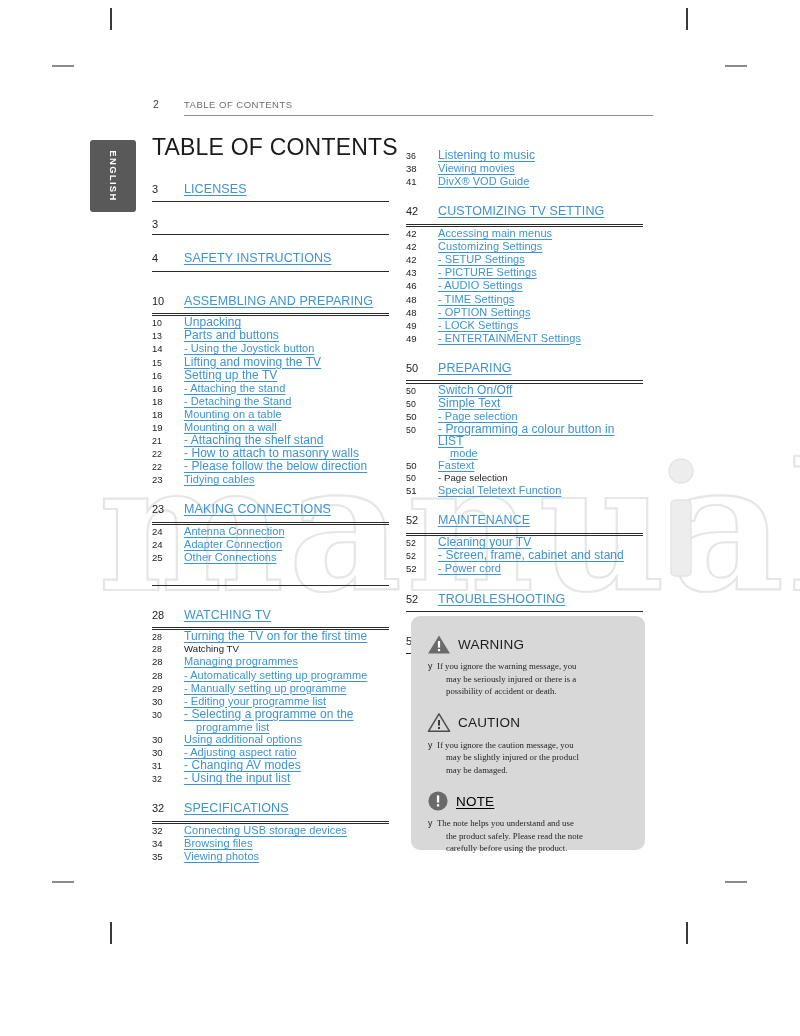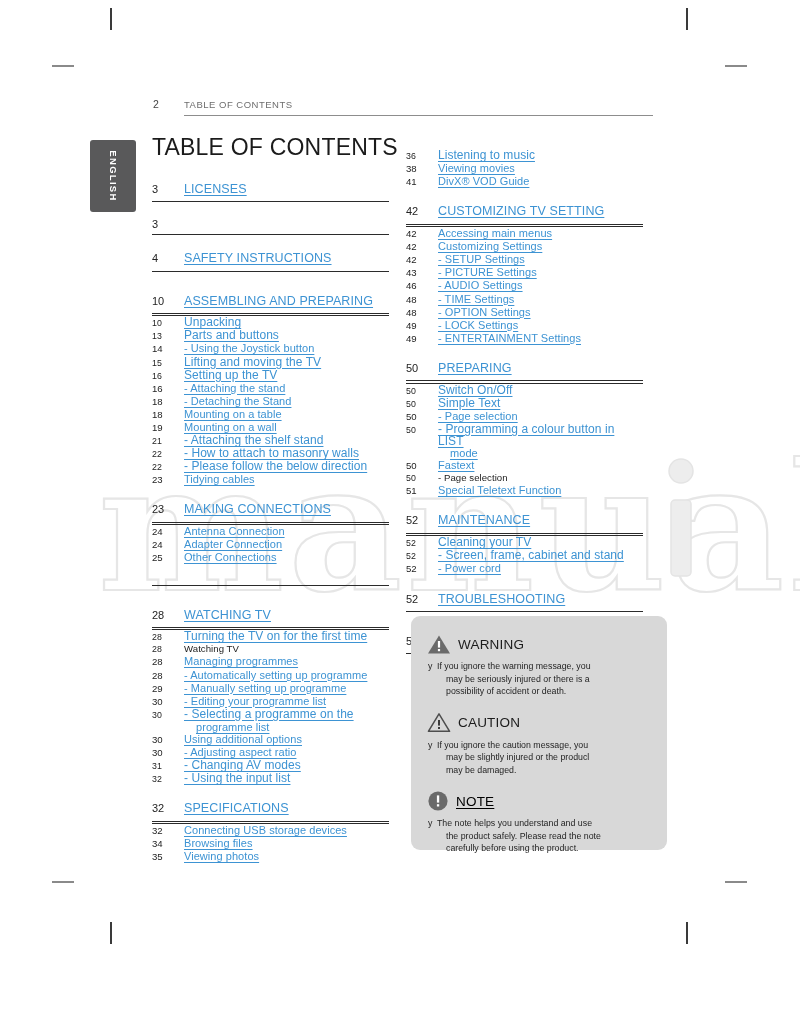--- a/index.html
+++ b/index.html
@@ -172,21 +172,21 @@
     font-size: 9.6px;
   }
   .toc-minor .txt.indent { padding-left: 12px; }
   .gap-md { height: 16px; }
   .gap-lg { height: 22px; }
 
   
   #notice-box {
     position: absolute;
     left: 411px; top: 616px;
-    width: 256px;
+    width: 234px;
     height: 234px;
     background: #d8d8d8;
     border-radius: 9px;
     box-sizing: border-box;
     padding: 14px 16px 0 16px;
   }
   .notice-head {
     display: flex;
     align-items: center;
     gap: 7px;
@@ -208,21 +208,21 @@
     line-height: 12.5px;
     margin-top: 2px;
     margin-bottom: 11px;
     padding-left: 1px;
   }
   .notice-body .bullet-line { display: flex; }
   .notice-body .bullet {
     flex: 0 0 9px;
     color: #1f1f1f;
   }
-  .notice-body .lines { flex: 1; }
+  .notice-body .lines { flex: 1; font-family: Liberation Serif, serif; }
   .notice-body .lines div:not(:first-child) { padding-left: 9px; }
   .icon-svg { display: block; }
 </style>
 </head>
 <body>
 
 <div class="crop v" style="left:110px; top:8px;"></div>
 <div class="crop h" style="left:52px;  top:65px;"></div>
 <div class="crop v" style="left:686px; top:8px;"></div>
 <div class="crop h" style="left:725px; top:65px;"></div>

